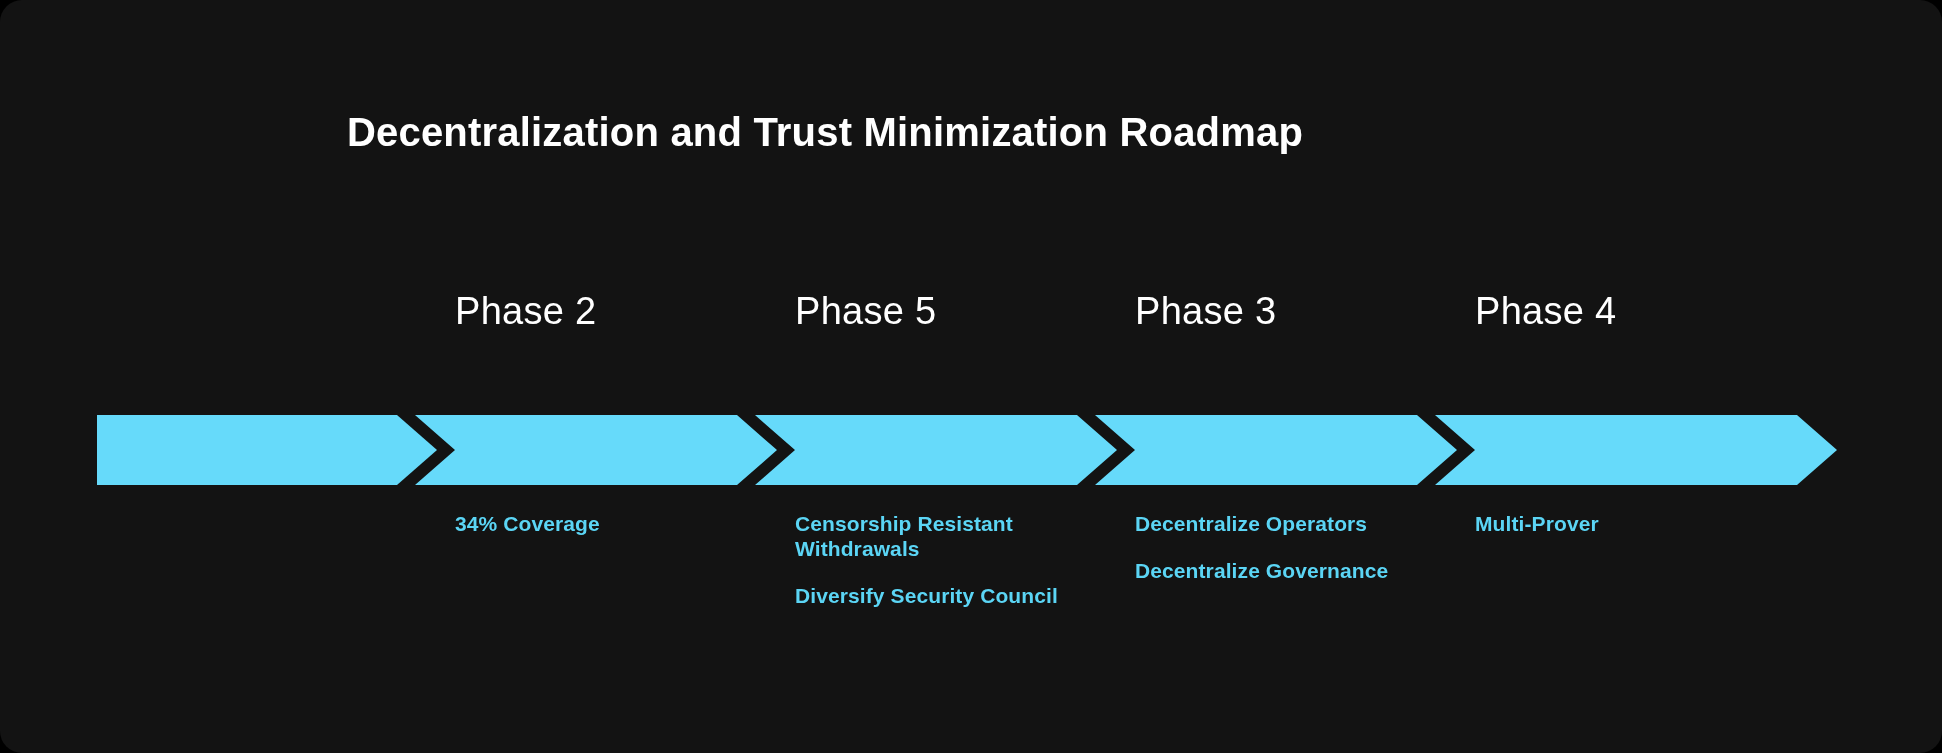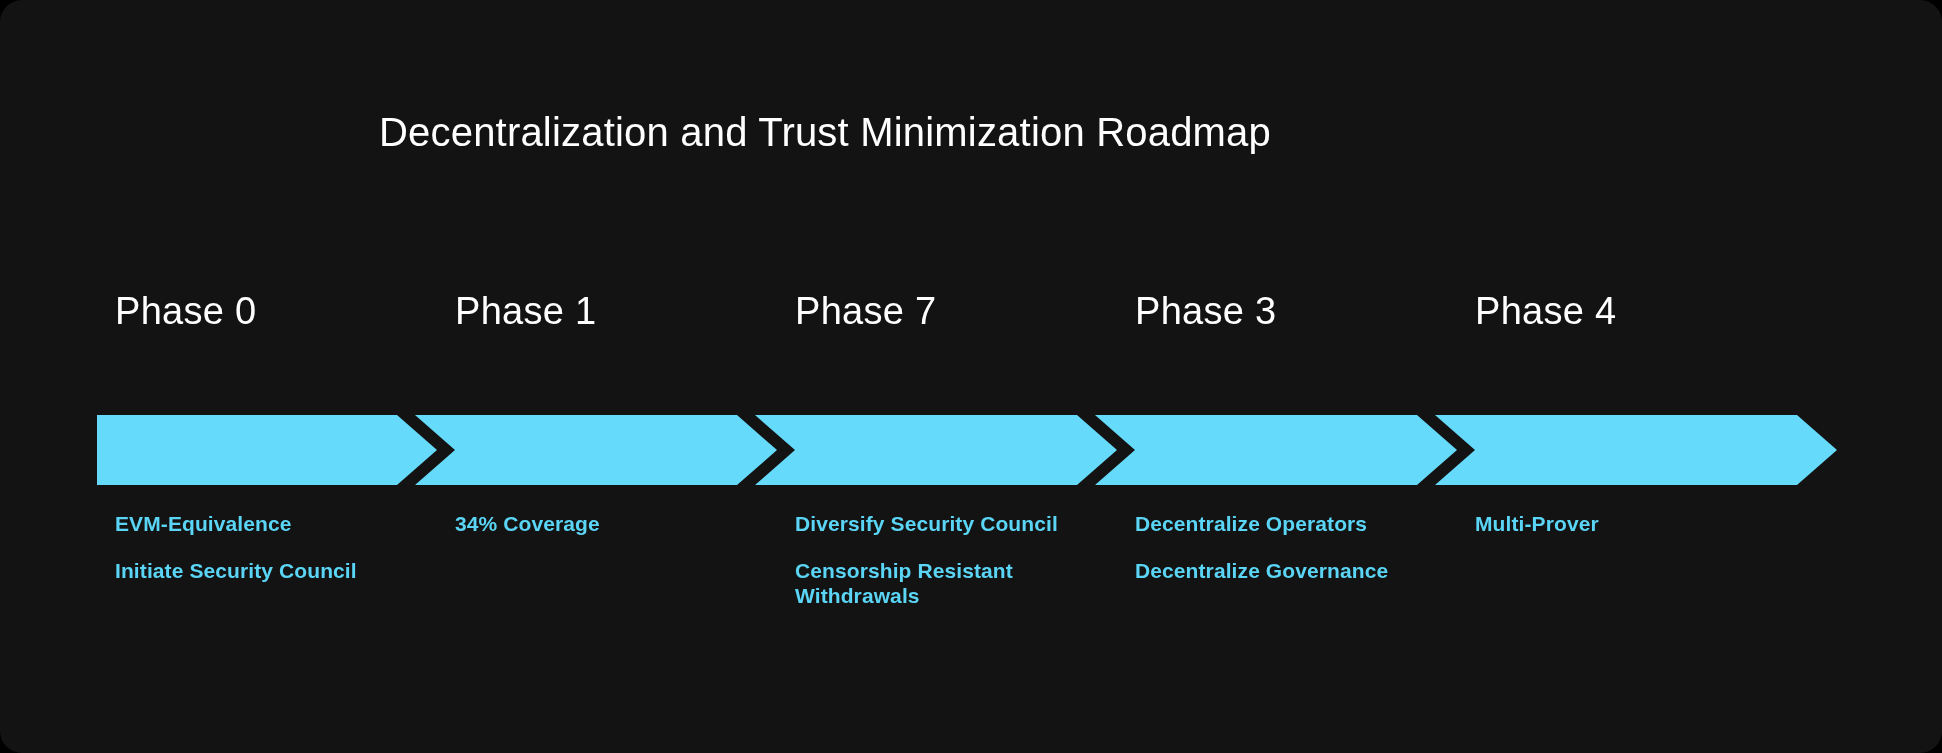--- a/index.html
+++ b/index.html
@@ -24,21 +24,21 @@
   }
 
   #title {
     position: absolute;
     left: 0;
     top: 110px;
     width: 1650px;
     text-align: center;
     color: #ffffff;
     font-size: 40px;
-    font-weight: 400;
+    font-weight: 700;
     letter-spacing: 0.2px;
     white-space: nowrap;
   }
 
   #roadmap {
     position: absolute;
     left: 97px;
     top: 290px;
     width: 1740px;
     height: 330px;
@@ -104,40 +104,33 @@
         <g fill="#66DAFA">
           <polygon points="0,0 300,0 340,35 300,70 0,70"></polygon>
           <polygon points="318,0 640,0 680,35 640,70 318,70 358,35"></polygon>
           <polygon points="658,0 980,0 1020,35 980,70 658,70 698,35"></polygon>
           <polygon points="998,0 1320,0 1360,35 1320,70 998,70 1038,35"></polygon>
           <polygon points="1338,0 1700,0 1740,35 1700,70 1338,70 1378,35"></polygon>
         </g>
       </svg>
     </div>
 
-    <div class="phase-col" style="left:0px;">
-      <div class="phase-heading">Phase 0</div>
-      <div class="items">
-        <div class="item-label">EVM-Equivalence</div>
-        <div class="item-label">Initiate Security Council</div>
-      </div>
-    </div>
 
     <div class="phase-col" style="left:340px;">
-      <div class="phase-heading">Phase 1</div>
+      <div class="phase-heading">Phase 2</div>
       <div class="items">
         <div class="item-label">34% Coverage</div>
       </div>
     </div>
 
     <div class="phase-col" style="left:680px;">
-      <div class="phase-heading">Phase 7</div>
+      <div class="phase-heading">Phase 5</div>
       <div class="items">
+        <div class="item-label" style="width:270px;">Censorship Resistant Withdrawals</div>
         <div class="item-label">Diversify Security Council</div>
-        <div class="item-label" style="width:270px;">Censorship Resistant Withdrawals</div>
       </div>
     </div>
 
     <div class="phase-col" style="left:1020px;">
       <div class="phase-heading">Phase 3</div>
       <div class="items">
         <div class="item-label">Decentralize Operators</div>
         <div class="item-label">Decentralize Governance</div>
       </div>
     </div>

